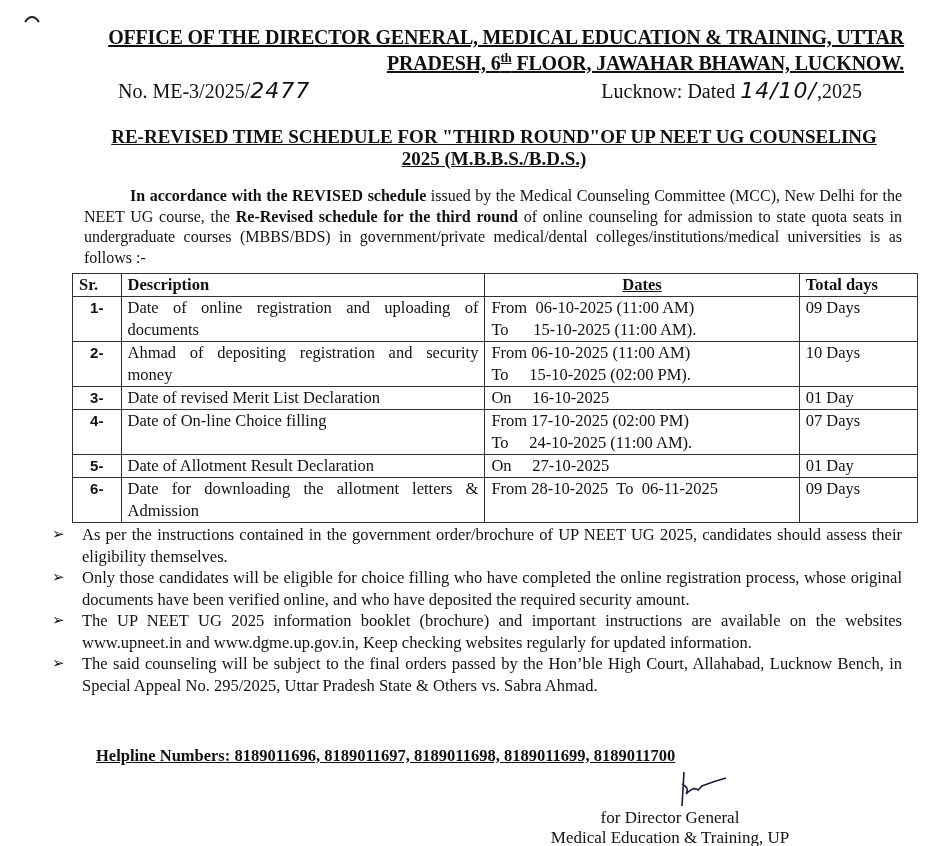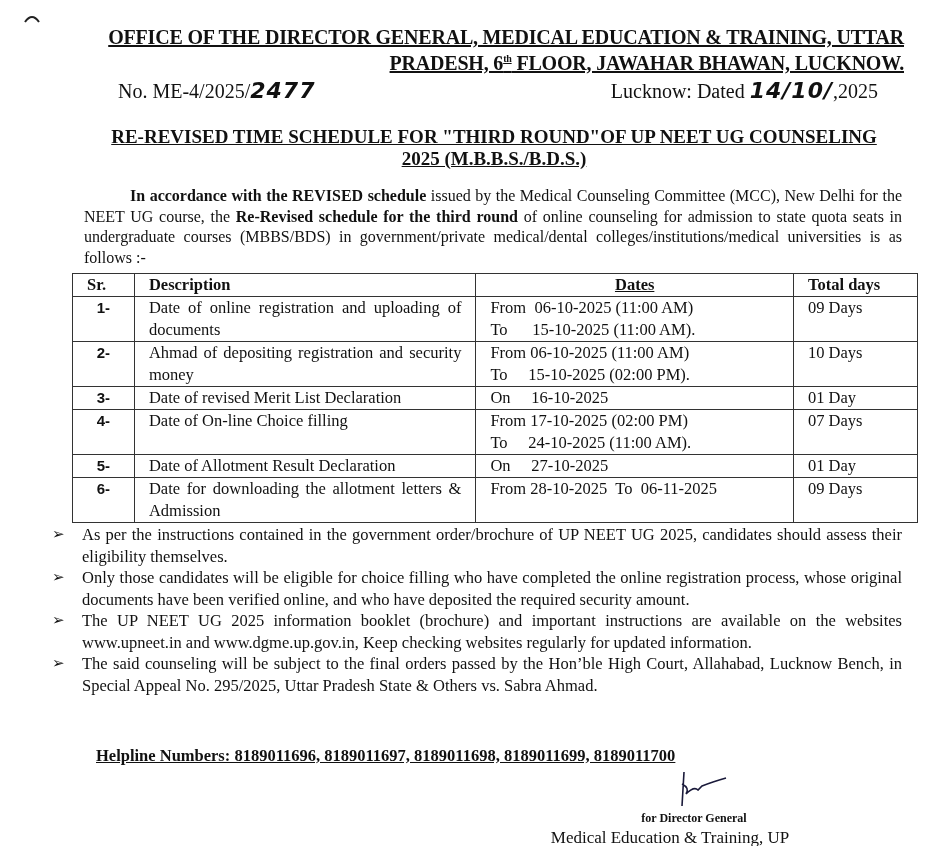--- a/index.html
+++ b/index.html
@@ -10,48 +10,48 @@
   .corner-mark {
     position: absolute; left: 22px; top: 10px; width: 20px; height: 20px;
   }
   .hdr {
     position: absolute; left: 84px; width: 820px; text-align: right;
     font-weight: bold; text-decoration: underline; font-size: 20px;
     letter-spacing: -0.2px; line-height: 26px;
   }
   .hdr1 { top: 24px; }
   .hdr2 { top: 50px; }
-  .hdr sup { font-size: 10px; line-height: 0; text-decoration: underline; }
+  .hdr sup { font-size: 13px; line-height: 0; text-decoration: underline; }
   .refline {
     position: absolute; top: 76px; left: 118px; width: 760px; height: 30px;
     font-size: 20px; line-height: 30px;
   }
   .refno { position: absolute; left: 0; top: 0; }
-  .dated { position: absolute; right: 0; top: 0; }
+  .dated { position: absolute; right: 16px; top: 0; }
   .hand {
-    font-family: "DejaVu Sans", sans-serif; font-style: italic; font-weight: bold;
+    font-family: "DejaVu Sans", sans-serif; font-style: italic; font-weight: normal;
     font-size: 22px; letter-spacing: 1px;
   }
   .title {
     position: absolute; left: 84px; width: 820px; text-align: center;
     font-weight: bold; text-decoration: underline; font-size: 19px; line-height: 22px;
   }
   .title1 { top: 126px; }
   .title2 { top: 148px; }
   .intro {
     position: absolute; left: 84px; top: 186px; width: 818px;
     font-size: 16px; line-height: 20.5px; text-align: justify;
   }
   .intro .indent { display: inline-block; width: 46px; }
   table.sched {
     position: absolute; left: 72px; top: 273px; width: 846px;
     border-collapse: collapse; font-size: 16.5px;
   }
   table.sched th, table.sched td {
-    border: 1.3px solid #333; padding: 0 14px; vertical-align: top; line-height: 22px;
+    border: 1.3px solid #333; padding: 0 6px; vertical-align: top; line-height: 22px;
   }
   table.sched th { font-weight: bold; text-align: left; }
   th.c-dates { text-align: center !important; text-decoration: underline; }
   td.sr { text-align: center; font-weight: bold; font-family: "Liberation Sans", sans-serif; font-size: 15px; }
   .c-sr { width: 35px; }
   .c-desc { width: 347px; }
   .c-dates { width: 298px; }
   .c-days { width: 104px; }
   td.desc { text-align: justify; text-align-last: left; }
   .dl { white-space: pre; display: block; }
@@ -62,40 +62,40 @@
   .bullets li { position: relative; padding-left: 30px; text-align: justify; }
   .bullets .arrow {
     position: absolute; left: 0; top: 0; font-size: 15px; font-family: "DejaVu Sans", sans-serif;
   }
   .helpline {
     position: absolute; left: 96px; top: 745px; font-weight: bold; text-decoration: underline;
     font-size: 16.5px; line-height: 22px;
   }
   .signature { position: absolute; left: 664px; top: 770px; width: 80px; height: 40px; }
   .sig1 {
-    position: absolute; left: 564px; top: 807px; width: 260px; text-align: center;
-    font-weight: bold; font-size: 12px; line-height: 22px;
+    position: absolute; left: 540px; top: 807px; width: 260px; text-align: center;
+    font-weight: normal; font-size: 17px; line-height: 22px;
   }
   .sig2 {
     position: absolute; left: 520px; top: 827px; width: 300px; text-align: center;
     font-size: 17px; line-height: 22px;
   }
 </style>
 </head>
 <body>
 
 <svg class="corner-mark" viewBox="0 0 20 20">
   <path d="M3 12 Q10 2 17 12" stroke="#222" stroke-width="2" fill="none"></path>
 </svg>
 
 <div class="hdr hdr1">OFFICE OF THE DIRECTOR GENERAL, MEDICAL EDUCATION &amp; TRAINING, UTTAR</div>
 <div class="hdr hdr2"><span>PRADESH, 6</span><sup>th</sup><span> FLOOR, JAWAHAR BHAWAN, LUCKNOW.</span></div>
 
 <div class="refline">
-  <div class="refno"><span>No. ME-4/2025/</span><span class="hand">2477</span></div>
+  <div class="refno"><span>No. ME-3/2025/</span><span class="hand">2477</span></div>
   <div class="dated"><span>Lucknow: Dated </span><span class="hand">14/10/</span><span>,2025</span></div>
 </div>
 
 <div class="title title1">RE-REVISED TIME SCHEDULE FOR "THIRD ROUND"OF UP NEET UG COUNSELING</div>
 <div class="title title2">2025 (M.B.B.S./B.D.S.)</div>
 
 <div class="intro"><span class="indent"></span><b>In accordance with the REVISED schedule</b><span> issued by the Medical Counseling Committee (MCC), New Delhi for the NEET UG course, the </span><b>Re-Revised schedule for the third round</b><span> of online counseling for admission to state quota seats in undergraduate courses (MBBS/BDS) in government/private medical/dental colleges/institutions/medical universities is as follows :-</span></div>
 
 <table class="sched">
   <thead>

